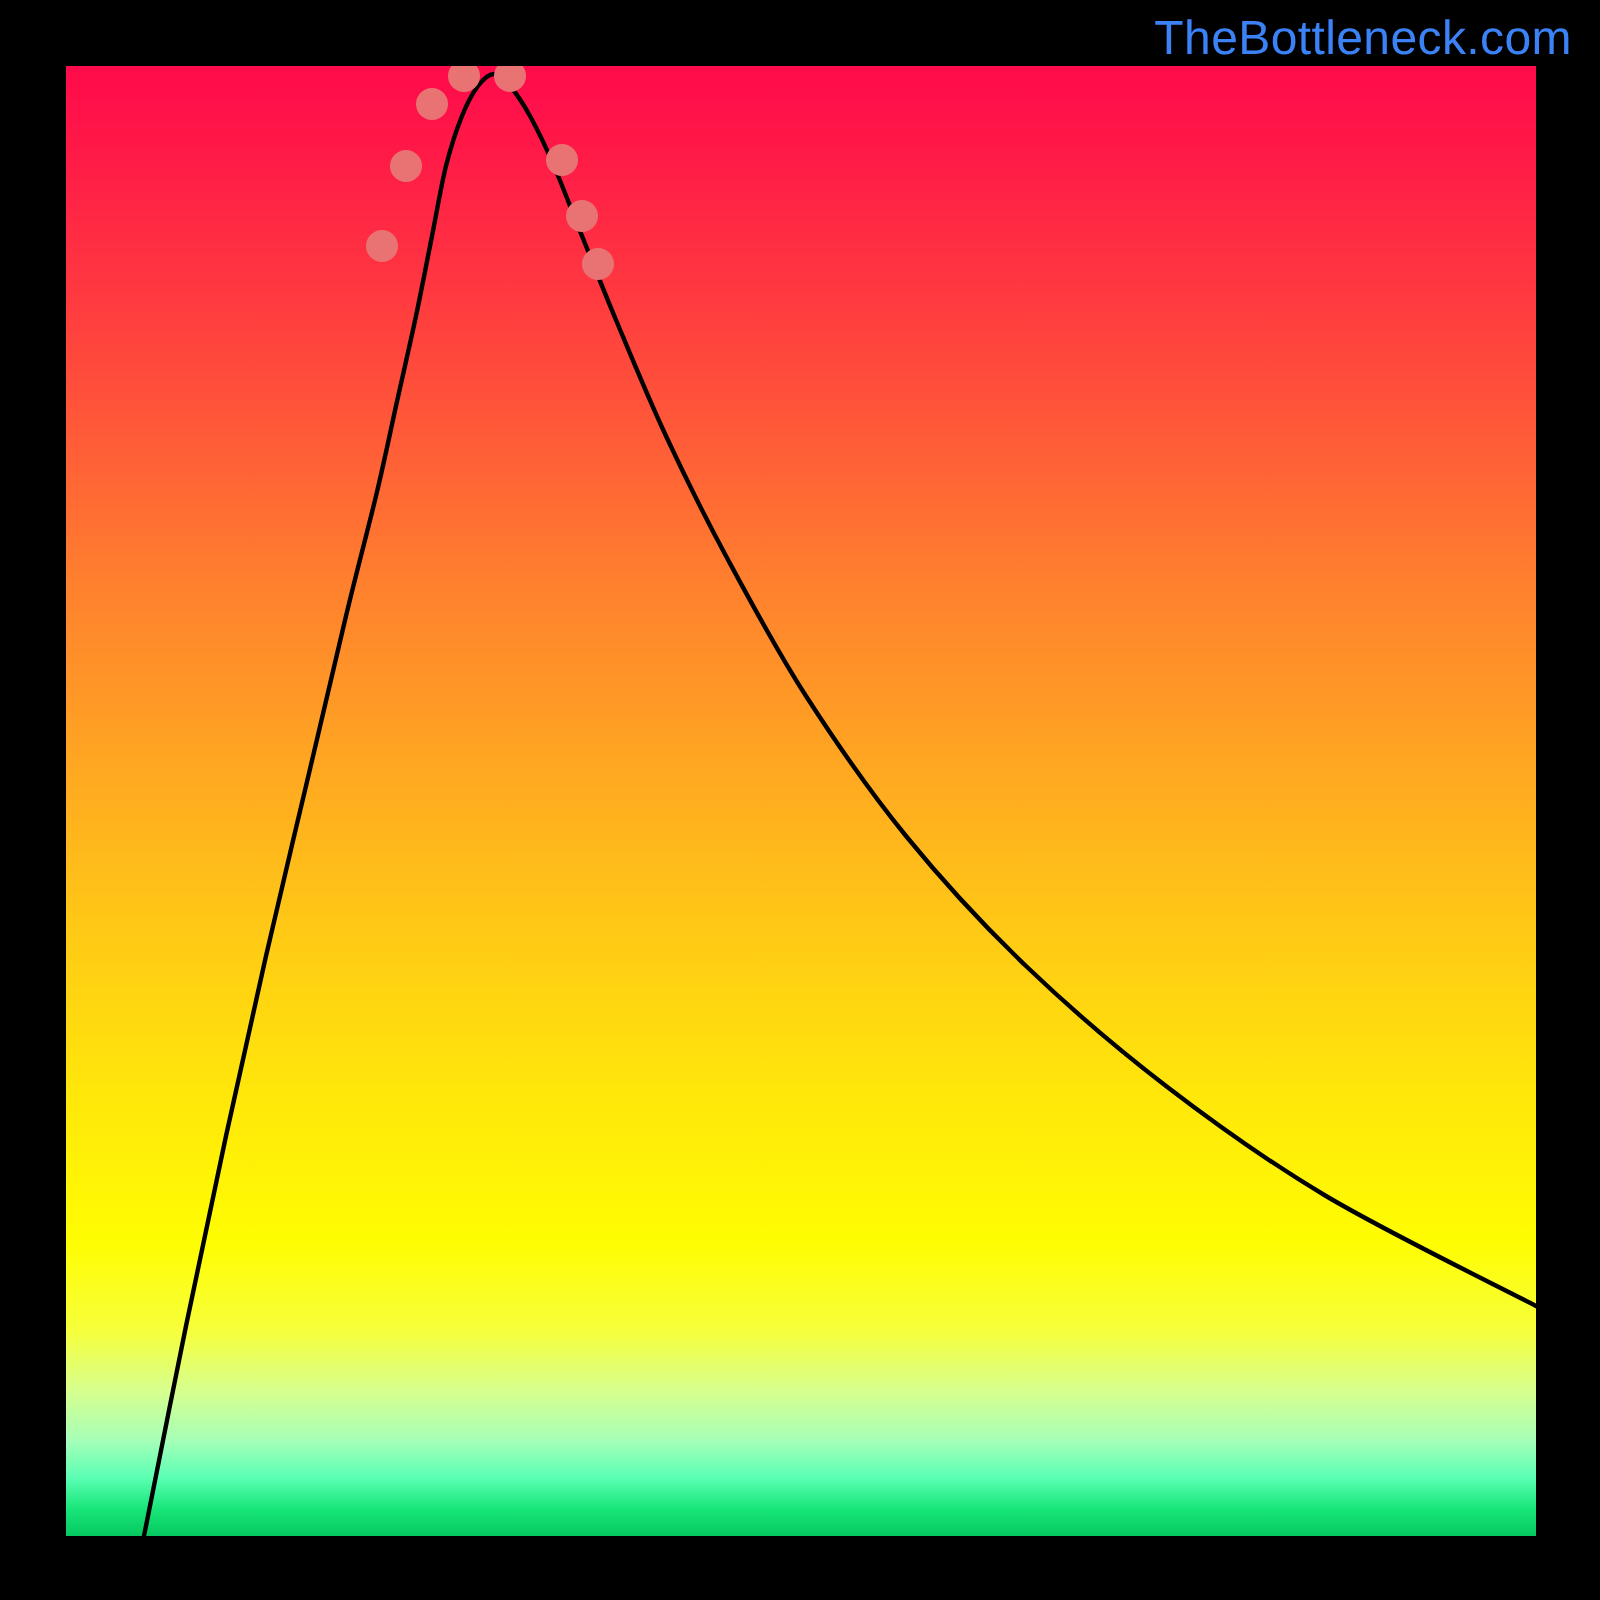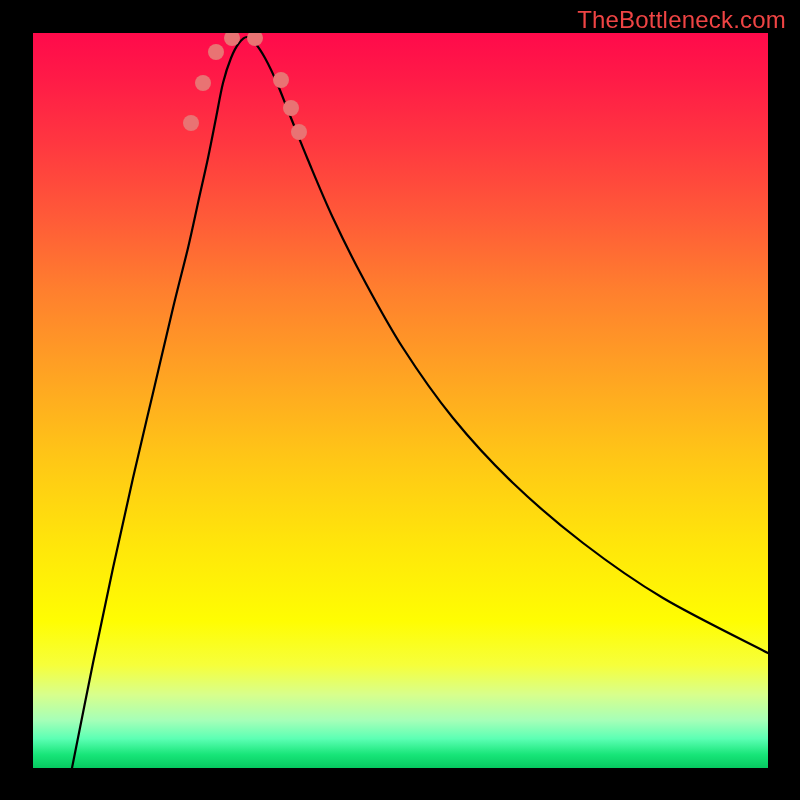--- a/index.html
+++ b/index.html
@@ -49,21 +49,21 @@
       #a6ffb8 93.5%,
       #5cffb4 96%,
       #17e578 98.2%,
       #06c960 100%
     );
   }
   .watermark {
     position: absolute;
     top: 6px;
     right: 14px;
-    color: #ef4444;
+    color: #3b82f6;
     font-size: 24px;
     letter-spacing: 0.2px;
   }
   svg.curve {
     position: absolute;
     left: 0;
     top: 0;
     width: 100%;
     height: 100%;
   }

